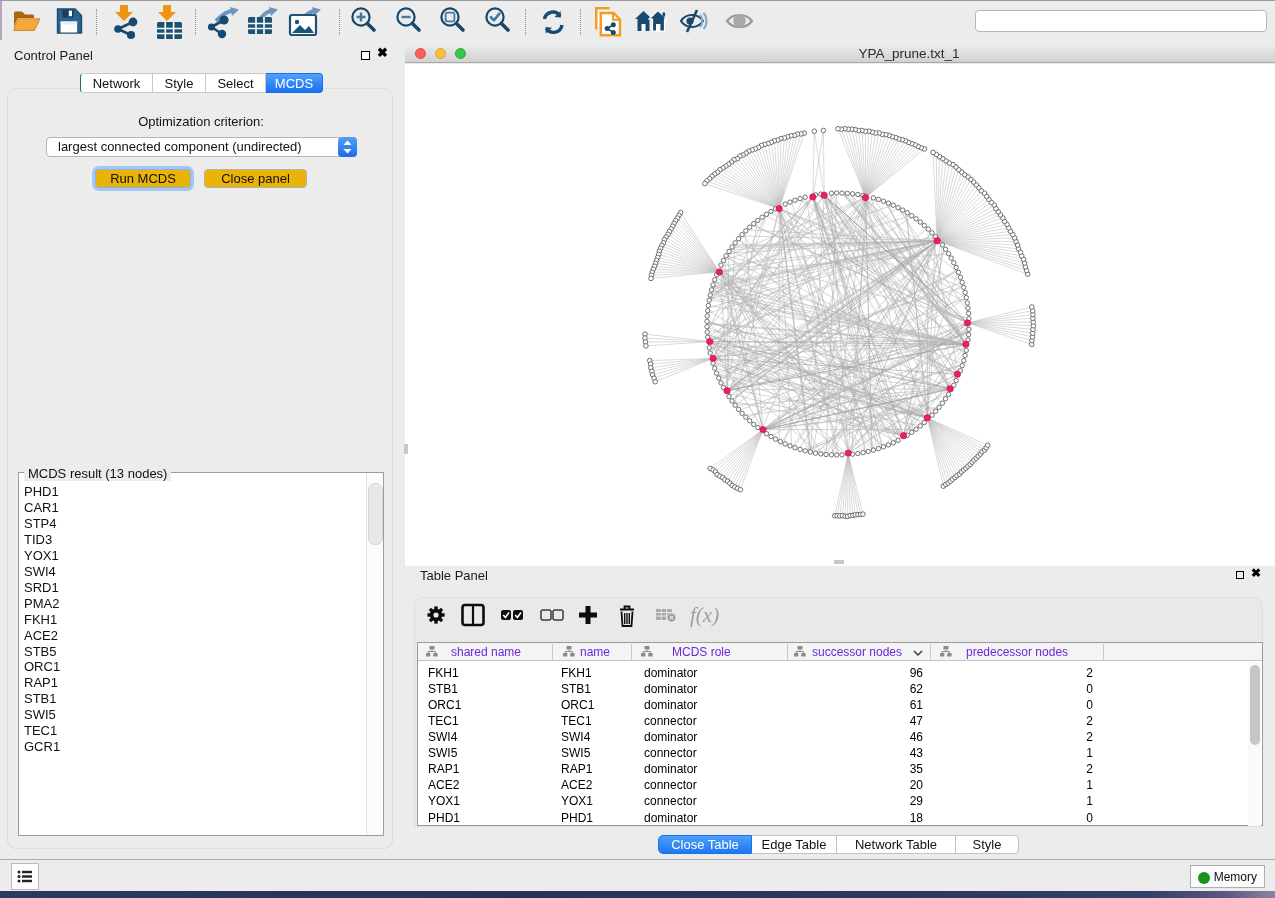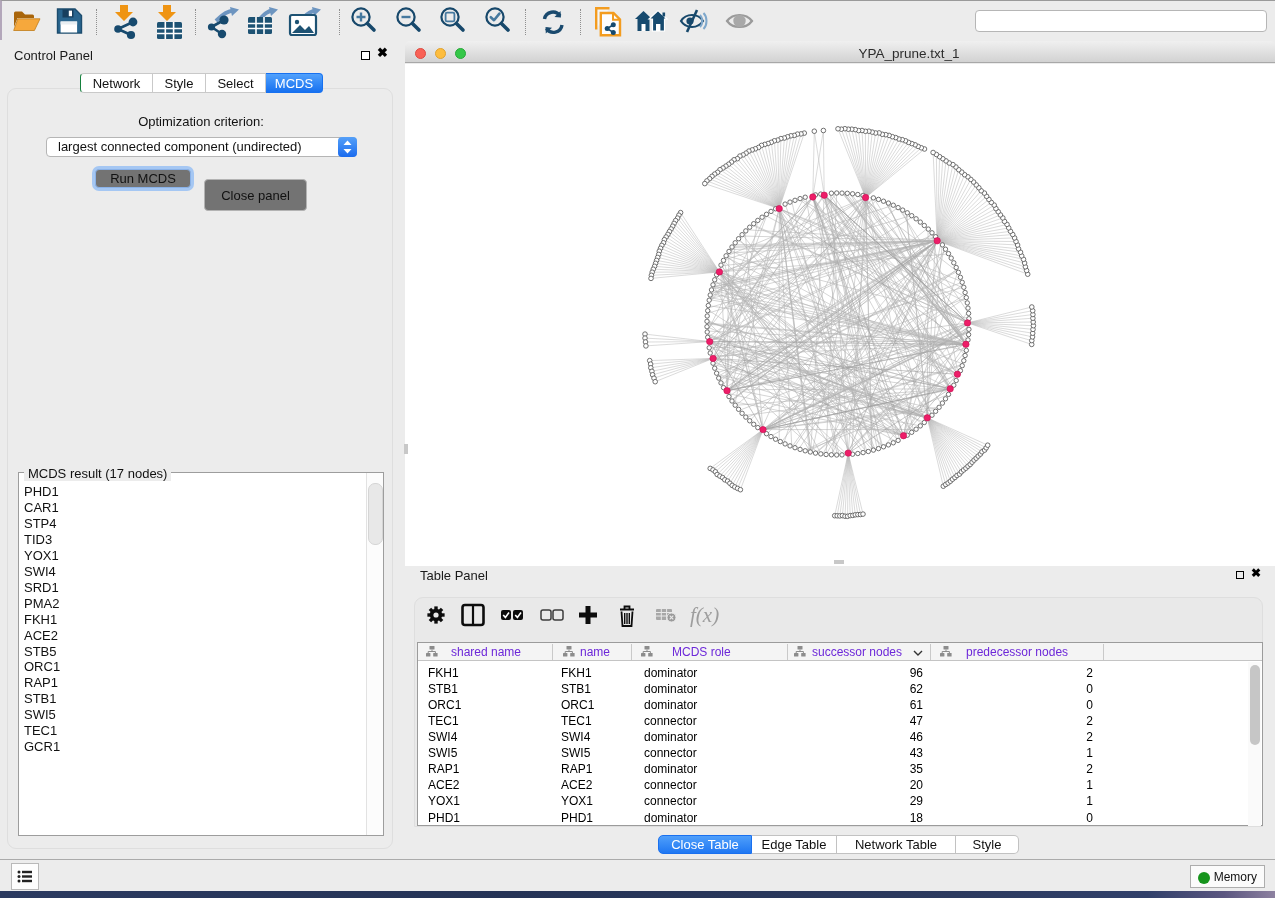--- a/index.html
+++ b/index.html
@@ -14,23 +14,23 @@
 #cp-float{left:361px;top:51px;width:9px;height:9px;border:1.6px solid #000;background:#fff}
 #cp-close{left:377px;top:45px;font-size:13px;font-weight:bold;color:#000}
 #cp-body{left:7px;top:88px;width:386px;height:761px;background:#ececec;border:1px solid #dedede;border-radius:9px}
 .tabs{left:80px;top:73px;height:20px;display:flex;font-size:13px}
 .tab{background:#fff;border:1px solid #c9c9c9;border-left:none;color:#111;display:flex;align-items:center;justify-content:center;height:20px}
 .tab.first{border-left:1px solid #15803d;border-radius:4px 0 0 4px}
 .tab.sel{background:linear-gradient(#51a1fc,#1771f0);color:#fff;border-color:#1771f0;border-radius:0 4px 4px 0}
 #opt-label{left:0;top:114px;width:402px;text-align:center;font-size:13px;color:#111}
 #dropdown{left:46px;top:137px;width:311px;height:20px;background:#fff;border:1px solid #b5b5b5;border-radius:4px;font-size:13px;line-height:18px;padding-left:11px;color:#111}
 #dd-btn{right:-1px;top:-1px;width:19px;height:20px;background:linear-gradient(#55a0f8,#1a6bee);border-radius:4px;position:absolute;color:#fff}
-.btn{background:#737373;border:1px solid #b3b3b3;border-radius:4px;font-size:13px;color:#111;display:flex;align-items:center;justify-content:center}
+.btn{background:#eab308;border:1px solid #b3b3b3;border-radius:4px;font-size:13px;color:#111;display:flex;align-items:center;justify-content:center}
 #btn-run{left:95px;top:169px;width:96px;height:19px;box-shadow:0 0 0 3px #a5c7f3;border-color:#8ab2e8}
-#btn-close{left:204px;top:179px;width:103px;height:32px}
+#btn-close{left:204px;top:169px;width:103px;height:19px}
 #fieldset{left:18px;top:472px;width:366px;height:364px;border:1px solid #9d9d9d}
 #fs-legend{left:24px;top:466px;background:#ececec;padding:0 4px;font-size:13px;color:#111}
 #fs-list{left:19px;top:473px;width:364px;height:362px;background:#fff;font-size:13px;line-height:15.95px;padding:11px 0 0 5px}
 #fs-scroll{left:366px;top:473px;width:17px;height:362px;background:#fcfcfc;border-left:1px solid #e2e2e2}
 #fs-thumb{left:1px;top:10px;width:15px;height:62px;background:#e8e8e8;border-radius:7px;position:absolute;border:1px solid #d5d5d5}
 
 #net-title{left:405px;top:41px;width:870px;height:22px;background:linear-gradient(#f0f0f0,#d2d2d2);border-bottom:1px solid #a8a8a8;border-radius:5px 5px 0 0}
 #net-title .t{position:absolute;left:304px;top:4.5px;width:400px;text-align:center;font-size:13.5px;color:#2d2d2d}
 .tl{position:absolute;top:6.5px;width:11px;height:11px;border-radius:50%}
 #net-canvas{left:405px;top:64px;width:870px;height:502px;background:#fff}
@@ -201,21 +201,21 @@
         <path d="M5.5 8 L9.5 3.6 L13.5 8 Z" fill="#fff"></path>
         <path d="M5.5 12 L9.5 16.4 L13.5 12 Z" fill="#fff"></path>
       </svg></div></div>
 <div class="abs btn" id="btn-run">Run MCDS</div>
 <div class="abs btn" id="btn-close">Close panel</div>
 <div class="abs" id="fieldset"></div>
 <div class="abs" id="fs-list">PHD1<br>CAR1<br>STP4<br>TID3<br>YOX1<br>SWI4<br>SRD1<br>PMA2<br>FKH1<br>ACE2<br>STB5<br>ORC1<br>RAP1<br>STB1<br>SWI5<br>TEC1<br>GCR1</div>
 <div class="abs" id="fs-scroll">
     <div id="fs-thumb"></div>
   </div>
-<div class="abs" id="fs-legend">MCDS result (17 nodes)</div>
+<div class="abs" id="fs-legend">MCDS result (13 nodes)</div>
 <div class="abs" id="net-title">
     <div class="tl" style="left:10px;background:#f96156;border:0.5px solid #dd4b41"></div>
     <div class="tl" style="left:30px;background:#fdbd3e;border:0.5px solid #e0a22f"></div>
     <div class="tl" style="left:50px;background:#34c748;border:0.5px solid #27a839"></div>
     <div class="t">YPA_prune.txt_1</div>
   </div>
 <div class="abs" id="net-canvas">
     <svg width="870" height="502" viewBox="0 0 870 502" xmlns="http://www.w3.org/2000/svg" style="position:absolute;left:0;top:0">
 <g stroke="#b5b5b5" stroke-width="0.55" opacity="0.9">
 <line x1="374.2" y1="144.6" x2="399.3" y2="69.1"></line>

